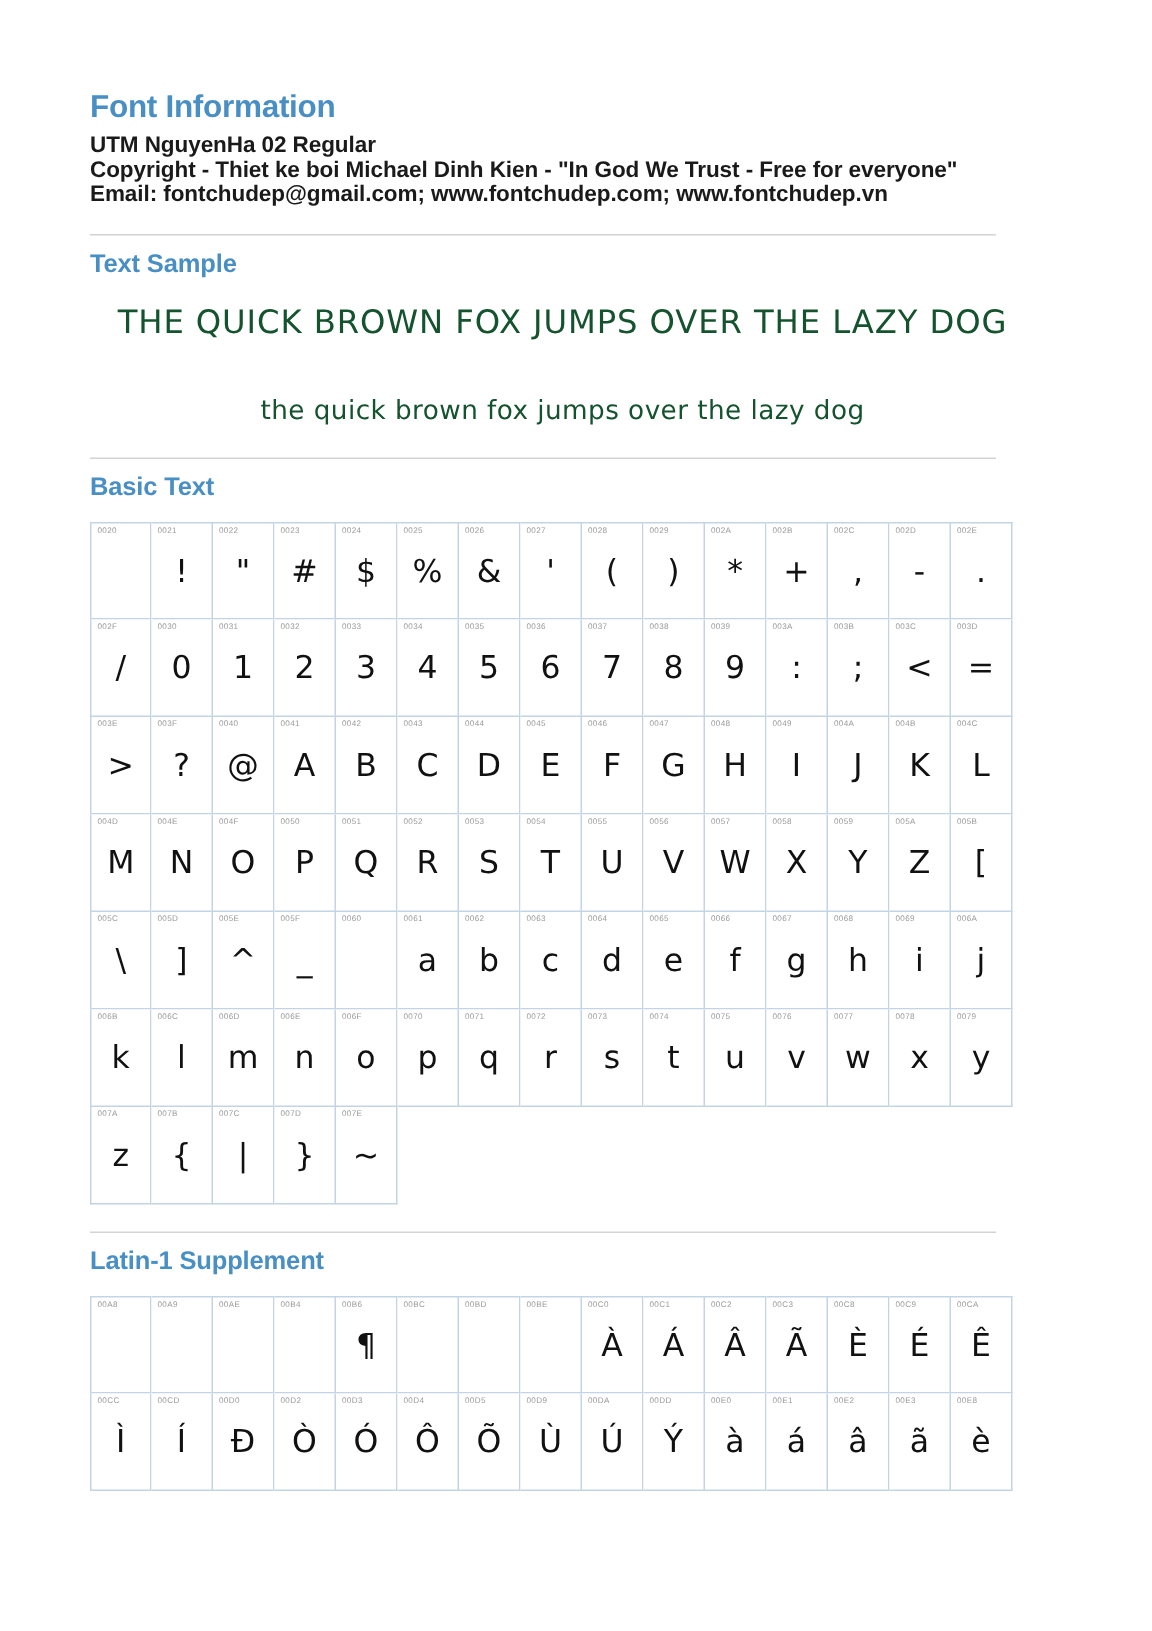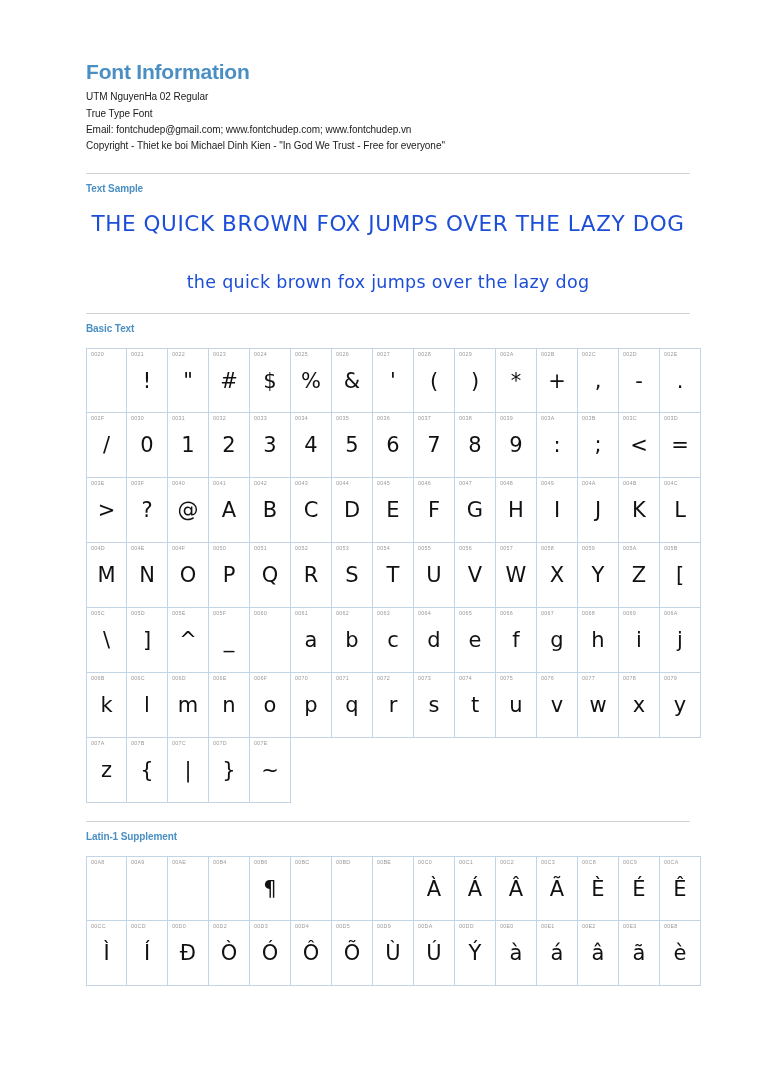--- a/index.html
+++ b/index.html
@@ -15,72 +15,72 @@
     color: #000000;
     overflow: hidden;
   }
 
   .page {
     position: relative;
     width: 768px;
     height: 800px;
     background: #ffffff;
     box-sizing: border-box;
-    padding: 60px 78px 0 86px;
+    padding: 60px 78px 0 60px;
   }
 
   
   .doc-title {
     font-size: 21px;
     font-weight: bold;
     color: #4a8fc4;
     letter-spacing: -0.2px;
     margin: 0 0 6px 0;
     line-height: 1.1;
   }
   .meta-list {
     margin: 0;
     padding: 0;
     list-style: none;
   }
   .meta-line {
-    font-size: 10px;
-    font-weight: normal;
+    font-size: 15px;
+    font-weight: bold;
     color: #1a1a1a;
     line-height: 16.4px;
     white-space: nowrap;
     letter-spacing: -0.05px;
   }
 
   
   .section {
     margin-top: 18px;
   }
   .section-rule {
     height: 1px;
     background: #d3d3d3;
     width: 604px;
     margin-bottom: 9px;
   }
   .section-title {
-    font-size: 10px;
+    font-size: 17px;
     font-weight: bold;
     color: #4a8fc4;
     margin: 0;
     line-height: 1.2;
     letter-spacing: -0.1px;
   }
 
   
   .samples {
     margin-top: 14px;
   }
   .sample-line {
     font-family: "DejaVu Sans", sans-serif;
-    color: #1d4ed8;
+    color: #14532d;
     white-space: nowrap;
     text-align: center;
   }
   .sample-upper {
     font-size: 21.5px;
     letter-spacing: 0.6px;
     line-height: 30px;
   }
   .sample-lower {
     font-size: 17.5px;
@@ -142,23 +142,22 @@
 </style>
 </head>
 <body>
 
 <div class="page">
 
   <div>
     <h1 class="doc-title">Font Information</h1>
     <ul class="meta-list">
       <li class="meta-line">UTM NguyenHa 02 Regular</li>
-      <li class="meta-line">True Type Font</li>
+      <li class="meta-line">Copyright - Thiet ke boi Michael Dinh Kien - "In God We Trust - Free for everyone"</li>
       <li class="meta-line">Email: fontchudep@gmail.com; www.fontchudep.com; www.fontchudep.vn</li>
-      <li class="meta-line">Copyright - Thiet ke boi Michael Dinh Kien - "In God We Trust - Free for everyone"</li>
     </ul>
   </div>
 
   <div class="section">
     <div class="section-rule"></div>
     <h2 class="section-title">Text Sample</h2>
     <div class="samples">
       <div class="sample-line sample-upper">THE QUICK BROWN FOX JUMPS OVER THE LAZY DOG</div>
       <div class="sample-line sample-lower">the quick brown fox jumps over the lazy dog</div>
     </div>

